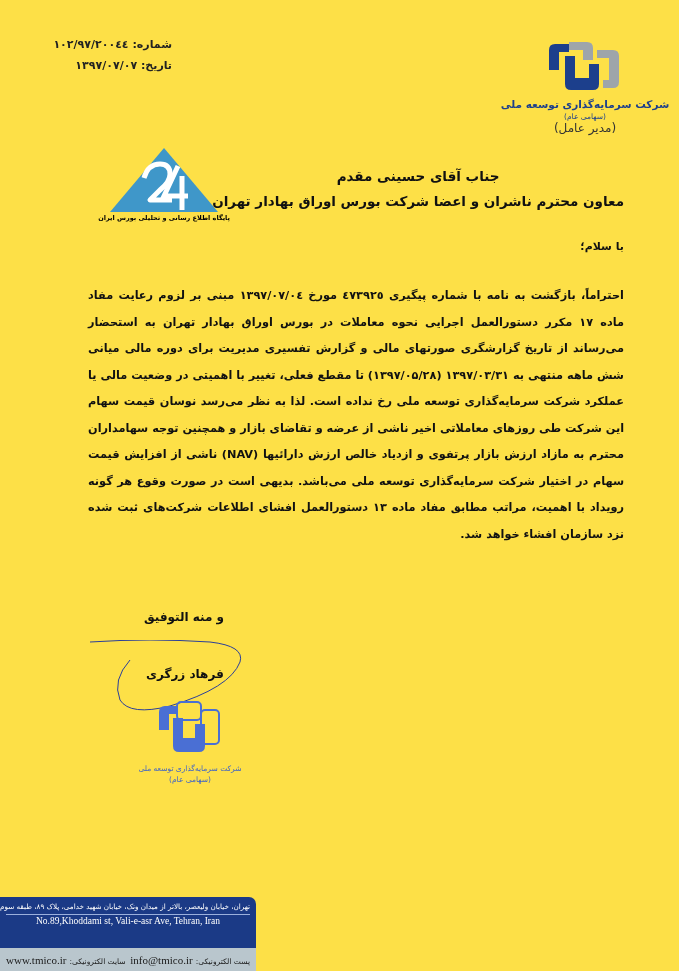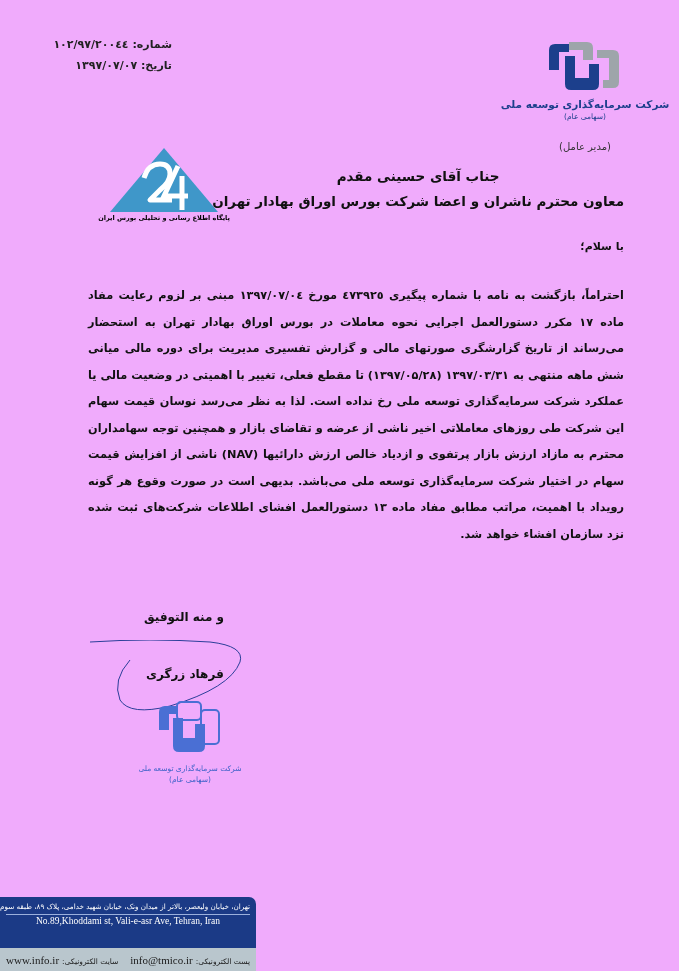--- a/index.html
+++ b/index.html
@@ -3,33 +3,33 @@
   <meta charset="utf-8">
   <style>
     html, body { margin: 0; padding: 0; }
     body {
       width: 679px; height: 971px; overflow: hidden;
       background: #ffffff;
       font-family: "DejaVu Sans", sans-serif;
       color: #111;
       position: relative;
     }
-    .page { position: absolute; left: 0; top: 0; width: 679px; height: 971px; background: #f0abfc; }
+    .page { position: absolute; left: 0; top: 0; width: 679px; height: 971px; background: #fde047; }
     .rtl { direction: rtl; unicode-bidi: embed; }
 
     
     .ref { position: absolute; left: 60px; top: 34px; width: 112px; text-align: right; font-size: 11px; font-weight: bold; color: #222; line-height: 21px; }
     .ref .row { white-space: nowrap; }
 
     
     .co-logo { position: absolute; left: 500px; top: 40px; width: 170px; text-align: center; }
     .co-logo svg { display: block; margin: 0 auto; }
     .co-name { font-size: 10.5px; font-weight: bold; color: #1c3f8c; white-space: nowrap; margin-top: 4px; }
     .co-sub { font-size: 7.5px; color: #1c3f8c; margin-top: 2px; }
-    .co-role { font-size: 10px; color: #333; margin-top: 20px; }
+    .co-role { font-size: 12px; color: #333; margin-top: 0; }
 
     
     .bourse { position: absolute; left: 98px; top: 146px; width: 132px; text-align: center; }
     .bourse svg { display: block; margin: 0 auto; }
     .bourse-word { font-size: 20px; letter-spacing: 3px; color: #1b2d5c; font-weight: bold; font-family: "Liberation Sans", sans-serif; margin-top: -2px; }
     .bourse-tag { font-size: 6.5px; font-weight: bold; color: #000; white-space: nowrap; margin-left: 16px; }
 
     
     .addressee { position: absolute; right: 55px; top: 165px; text-align: center; font-weight: bold; }
     .addr1 { font-size: 13.5px; line-height: 22px; }
@@ -134,21 +134,21 @@
   </div>
 
   <div class="footer">
     <div class="footer-top">
       <div class="footer-fa1 rtl">تهران، خیابان ولیعصر، بالاتر از میدان ونک، خیابان شهید خدامی، پلاک ۸۹، طبقه سوم</div>
       <div class="footer-rule"></div>
       <div class="footer-en">No.89,Khoddami st, Vali-e-asr Ave, Tehran, Iran</div>
     </div>
     <div class="footer-bottom">
       <span class="item">
-        <span class="en">www.info.ir</span>
+        <span class="en">www.tmico.ir</span>
         <span class="fa rtl">سایت الکترونیکی:</span>
       </span>
       <span class="item">
         <span class="en">info@tmico.ir</span>
         <span class="fa rtl">پست الکترونیکی:</span>
       </span>
     </div>
   </div>
 
 </div>

